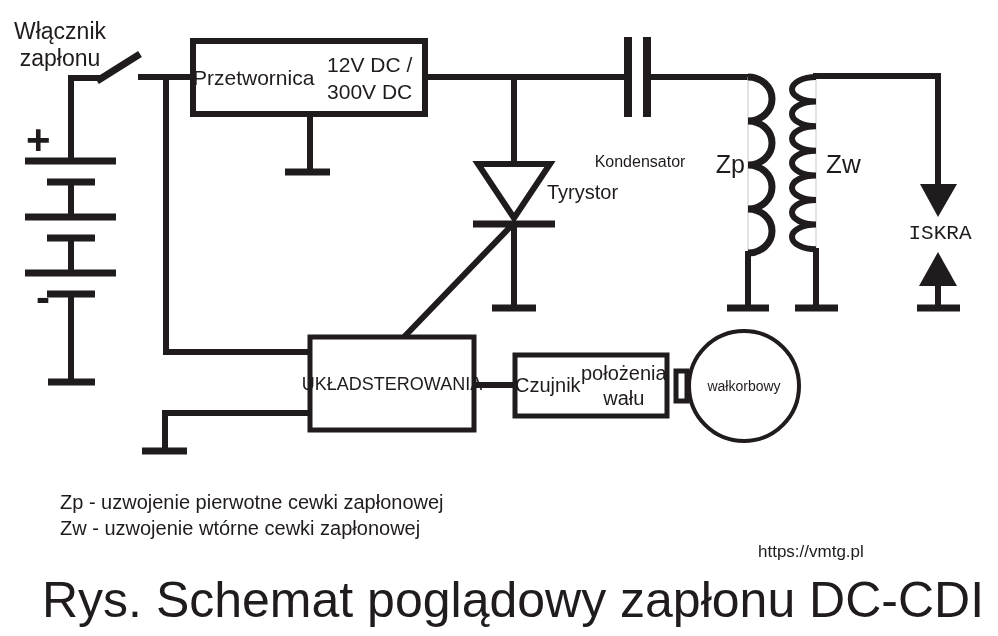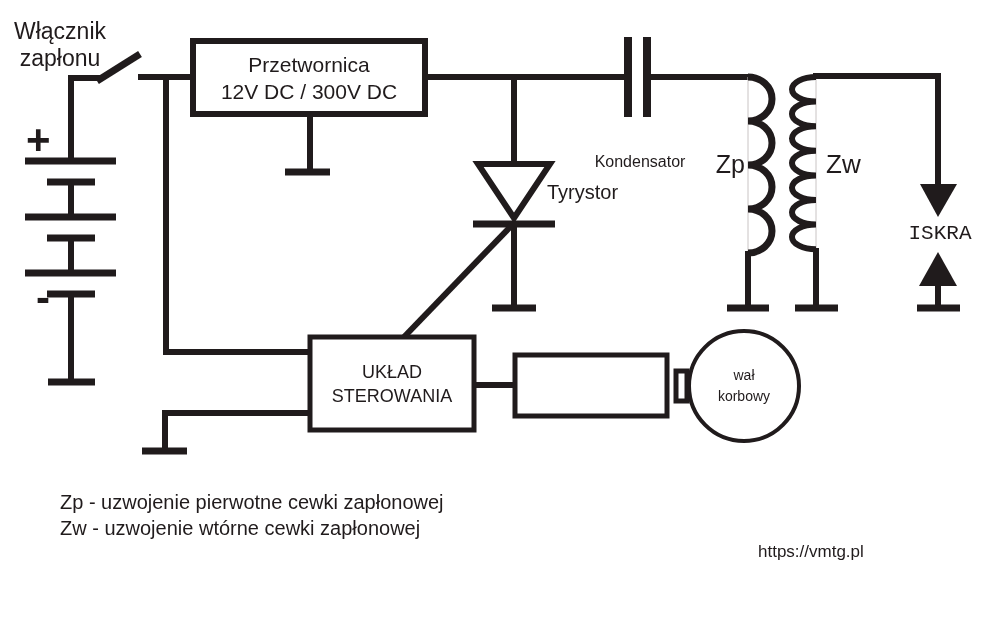--- a/index.html
+++ b/index.html
@@ -2,21 +2,21 @@
 <html><head>
 <meta charset="utf-8">
 <style>
   html,body{margin:0;padding:0;background:#ffffff;}
   body{width:998px;height:636px;position:relative;overflow:hidden;
        font-family:"Liberation Sans","DejaVu Sans",sans-serif;color:#201b1c;}
   #stage{position:absolute;inset:0;width:998px;height:456px;}
   svg{position:absolute;left:0;top:0;}
   .lbl{position:absolute;white-space:nowrap;color:#201b1c;}
   .center{text-align:center;white-space:normal;}
-  .boxlbl{position:absolute;display:flex;flex-direction:column;justify-content:center;
+  .boxlbl{position:absolute;display:flex;flex-direction:row;justify-content:center;
           align-items:center;text-align:center;color:#201b1c;}
   
   .s4{stroke:#201b1c;stroke-width:4;fill:none;}
   .s5{stroke:#201b1c;stroke-width:5;fill:none;}
   .s6{stroke:#201b1c;stroke-width:6;fill:none;}
   .s7{stroke:#201b1c;stroke-width:7;fill:none;}
   .s8{stroke:#201b1c;stroke-width:8;fill:none;}
   .whitefill{fill:#ffffff;}
   .solid{fill:#201b1c;stroke:none;}
   .thin{stroke:#c9c4c4;stroke-width:1;fill:none;}
@@ -126,24 +126,29 @@
   <div class="lbl t-tyr">Tyrystor</div>
   <div class="lbl t-zp">Zp</div>
   <div class="lbl t-zw">Zw</div>
   <div class="lbl t-iskra">ISKRA</div>
 
   <div class="boxlbl t-uklad">
     <div>UKŁAD</div>
     <div>STEROWANIA</div>
   </div>
 
+  <div class="boxlbl t-czujnik">
+    <div>Czujnik</div>
+    <div>położenia wału</div>
+  </div>
 
   <div class="boxlbl t-wal">
     <div>wał</div>
     <div>korbowy</div>
   </div>
 
   <div class="lbl t-leg2">Zw - uzwojenie wtórne cewki zapłonowej</div>
   <div class="lbl t-leg1">Zp - uzwojenie pierwotne cewki zapłonowej</div>
 
   <div class="lbl t-url">https://vmtg.pl</div>
+  <div class="lbl t-title">Rys. Schemat poglądowy zapłonu DC-CDI</div>
 
 </div>
 
 </body></html>

